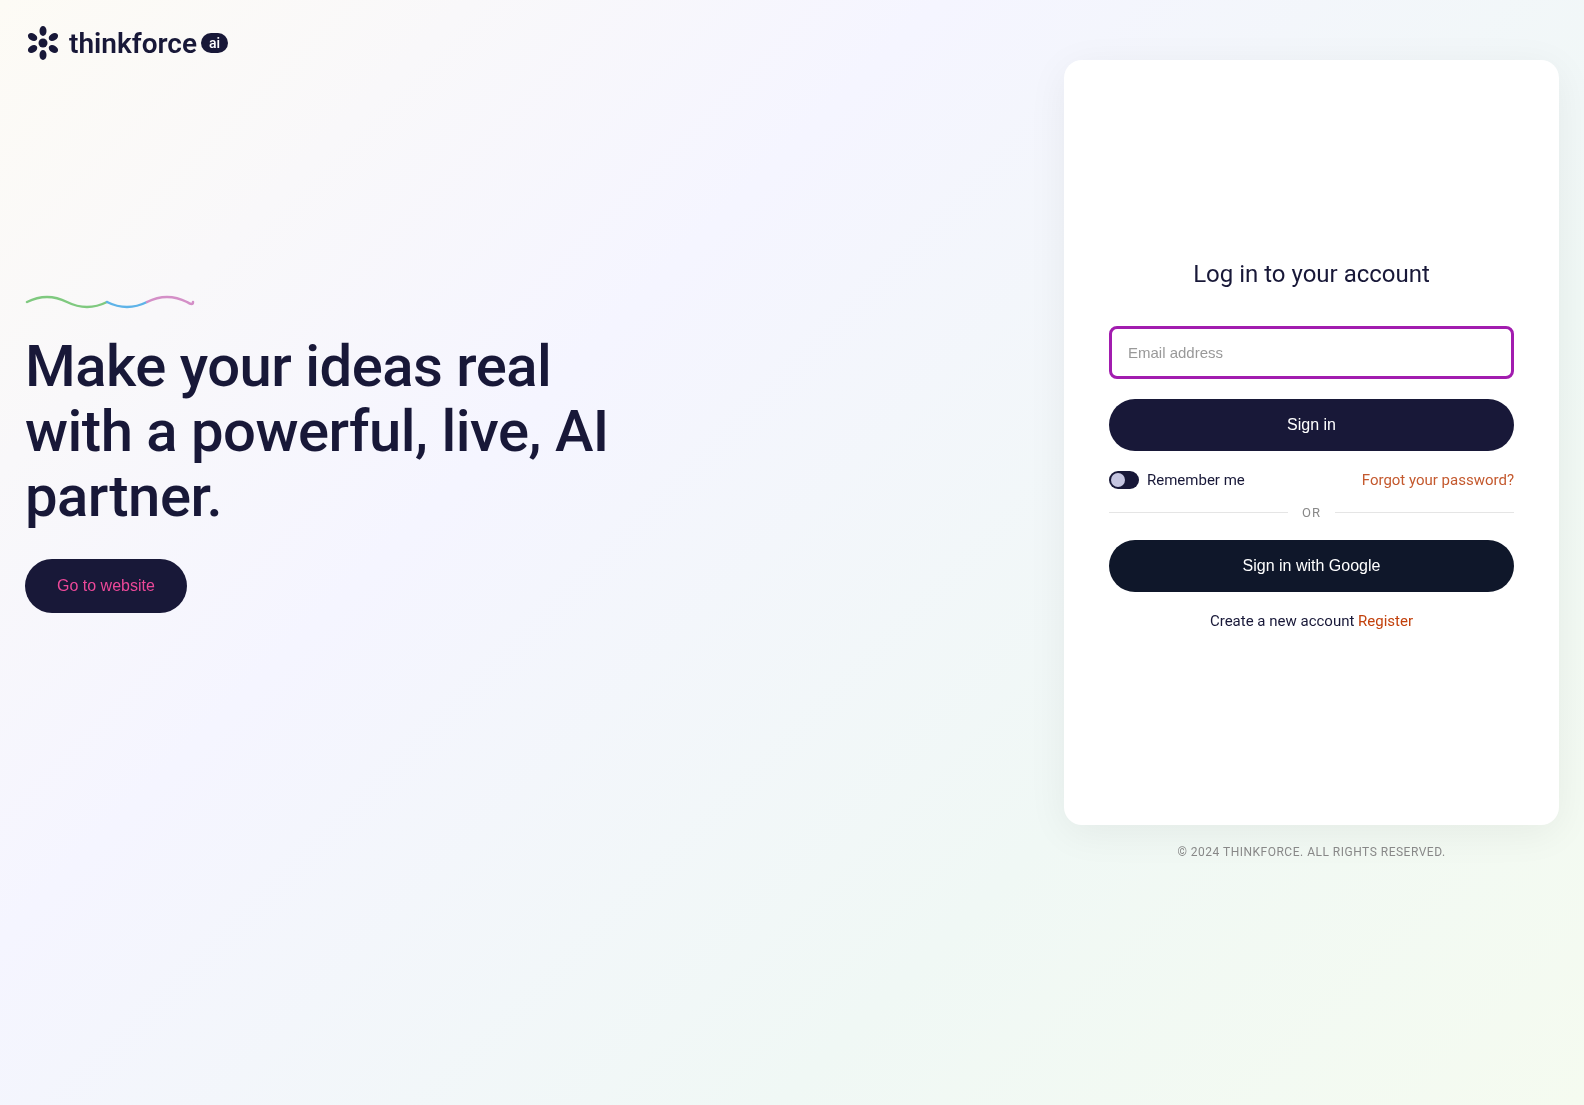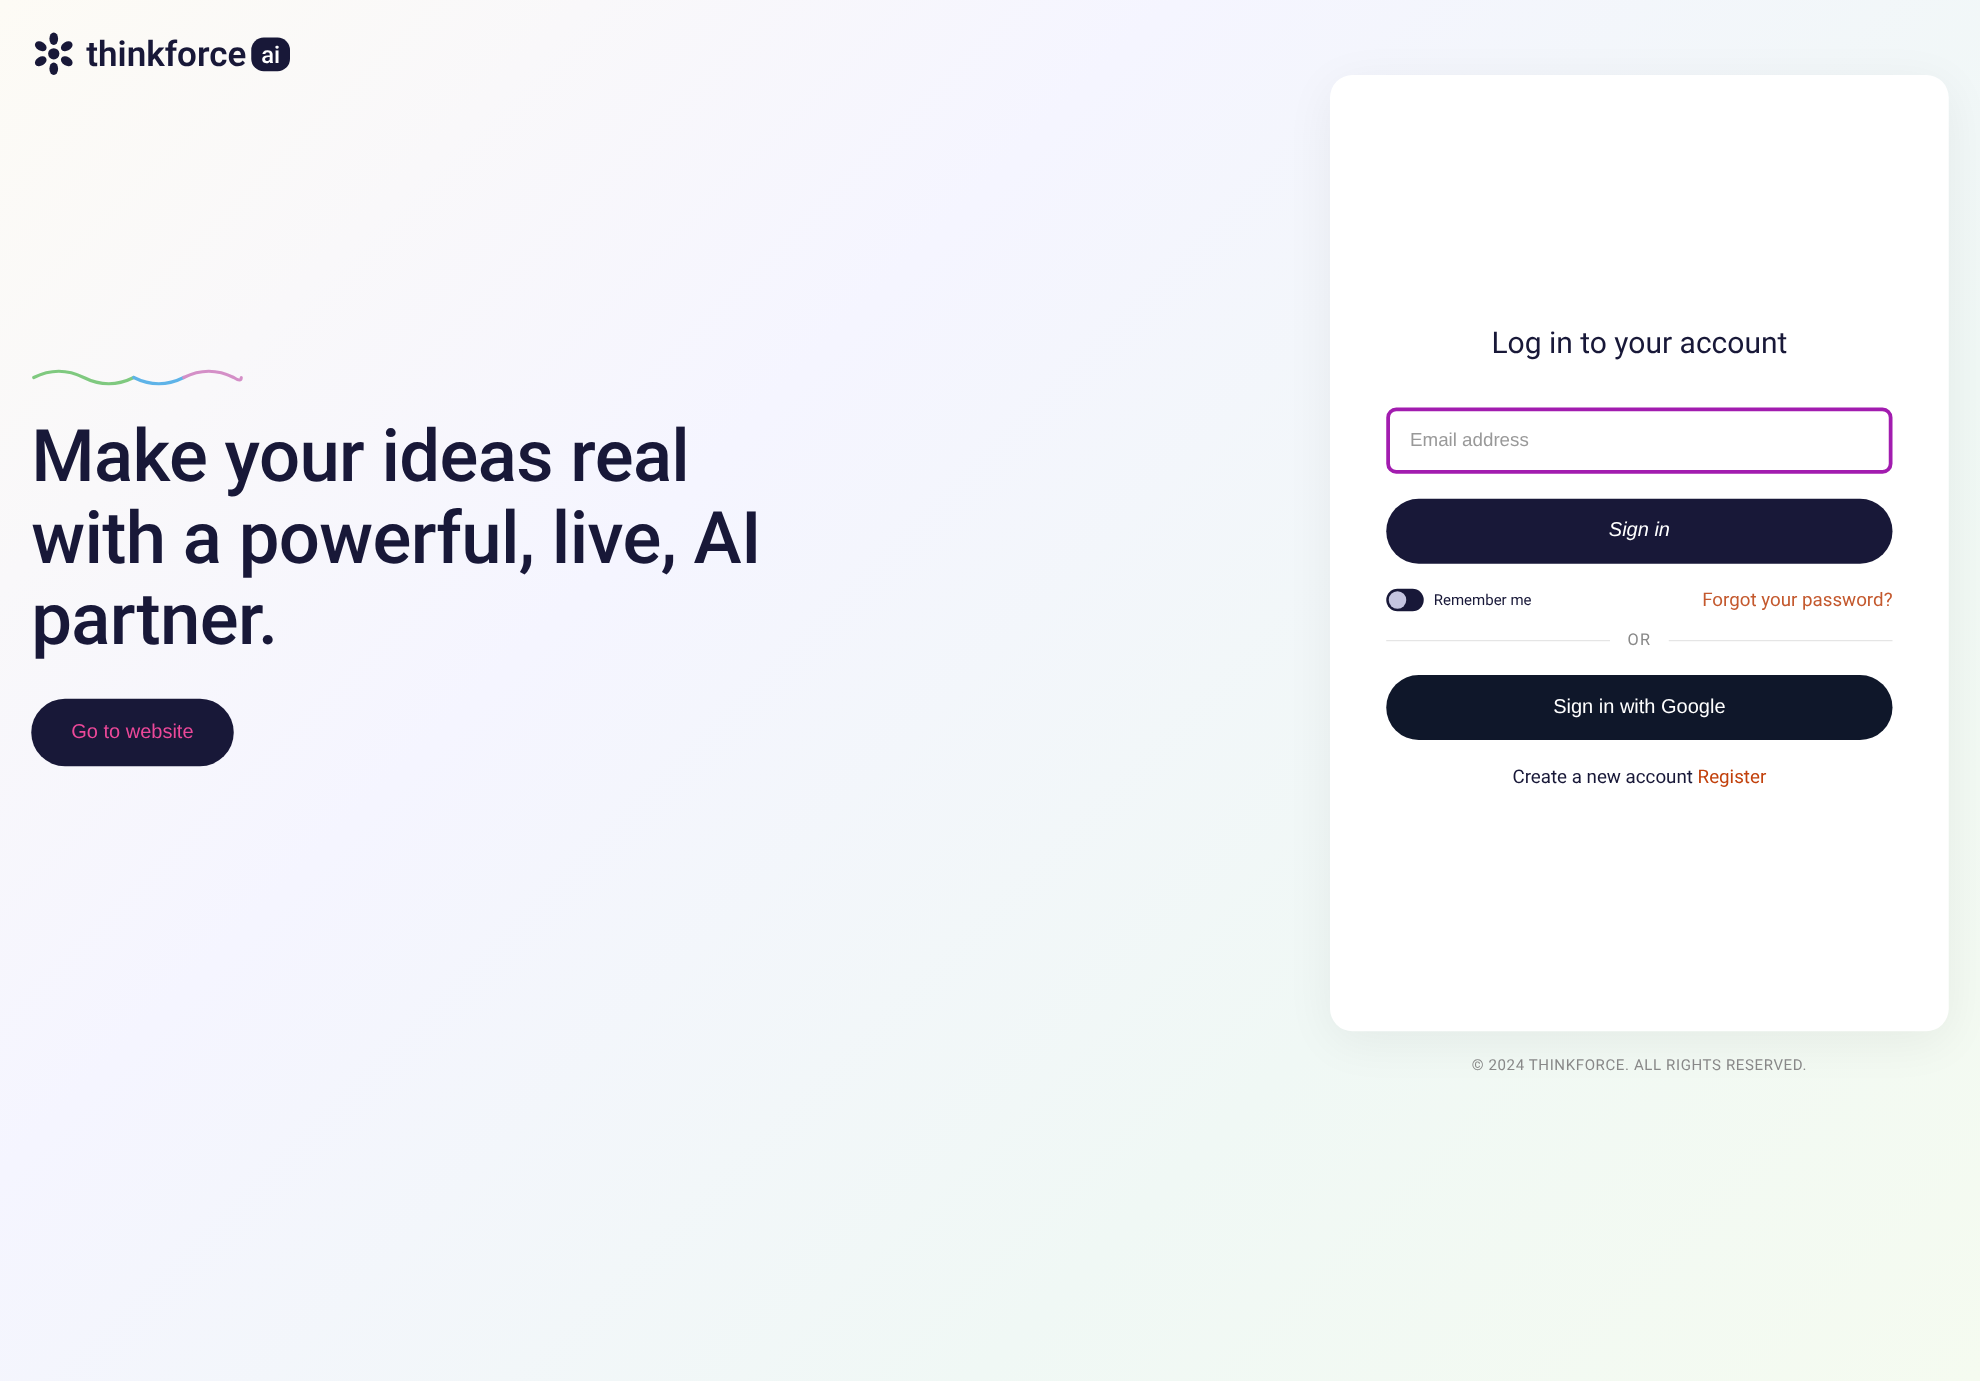--- a/index.html
+++ b/index.html
@@ -34,21 +34,21 @@
       color: #181838;
       display: flex;
       align-items: center;
       gap: 4px;
     }
     .logo-ai-badge {
       background: #181838;
       color: #fff;
       padding: 2px 8px;
       border-radius: 10px;
-      font-size: 19px;
+      font-size: 14px;
       font-weight: 500;
     }
     .left-content {
       position: absolute;
       left: 25px;
       top: 290px;
       max-width: 600px;
     }
     .wavy-line {
       width: 170px;
@@ -111,21 +111,20 @@
       background: #181838;
       color: #fff;
       border: none;
       padding: 17px;
       border-radius: 28px;
       font-size: 16px;
       font-weight: 400;
       cursor: pointer;
       margin-top: 10px;
       margin-bottom: 20px;
-      font-style: italic;
     }
     .form-row {
       display: flex;
       justify-content: space-between;
       align-items: center;
       margin-bottom: 8px;
     }
     .remember-group {
       display: flex;
       align-items: center;
@@ -143,21 +142,21 @@
       content: '';
       position: absolute;
       left: 2px;
       top: 2px;
       width: 14px;
       height: 14px;
       background: #c5c5e0;
       border-radius: 50%;
     }
     .remember-label {
-      font-size: 12px;
+      font-size: 15px;
       color: #181838;
     }
     .forgot-link {
       font-size: 15px;
       color: #c4592e;
       text-decoration: none;
       cursor: pointer;
     }
     .divider {
       display: flex;

